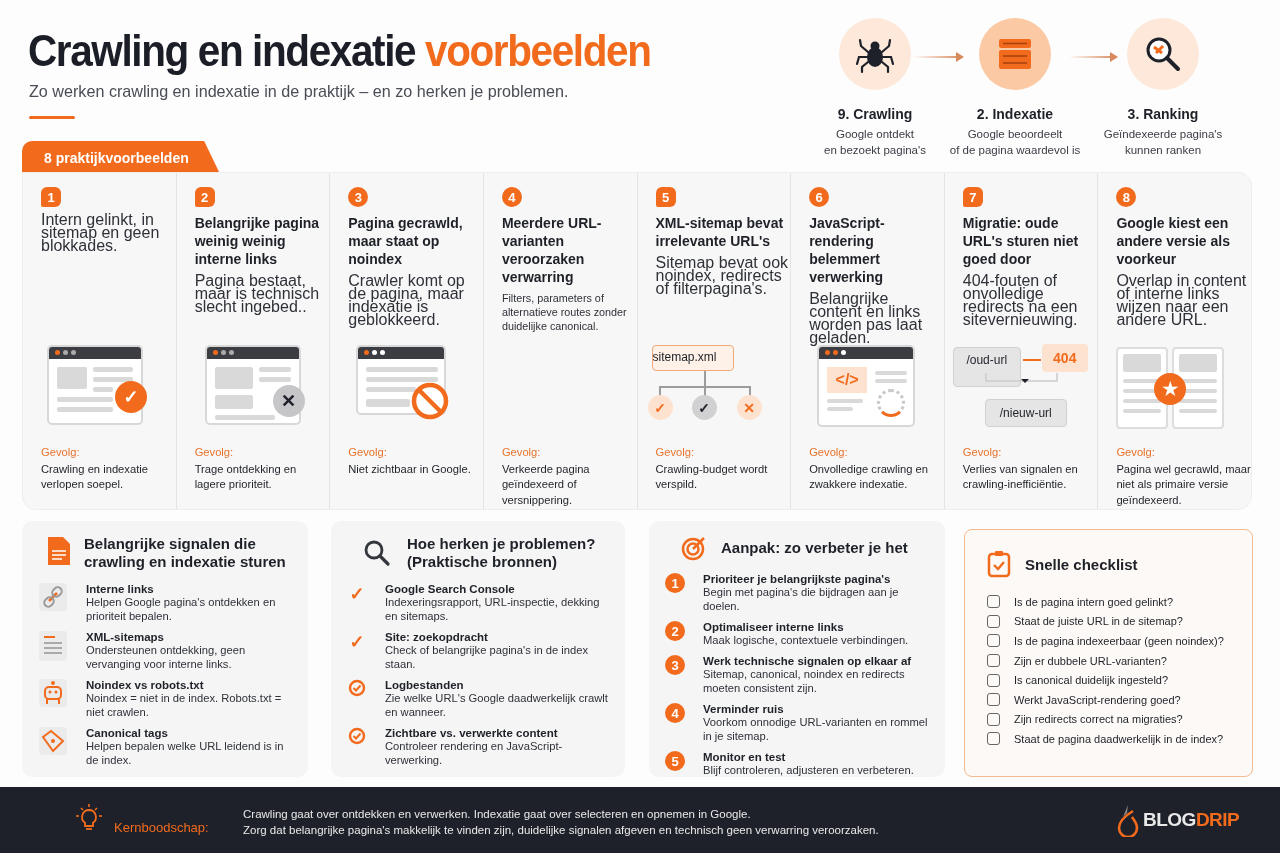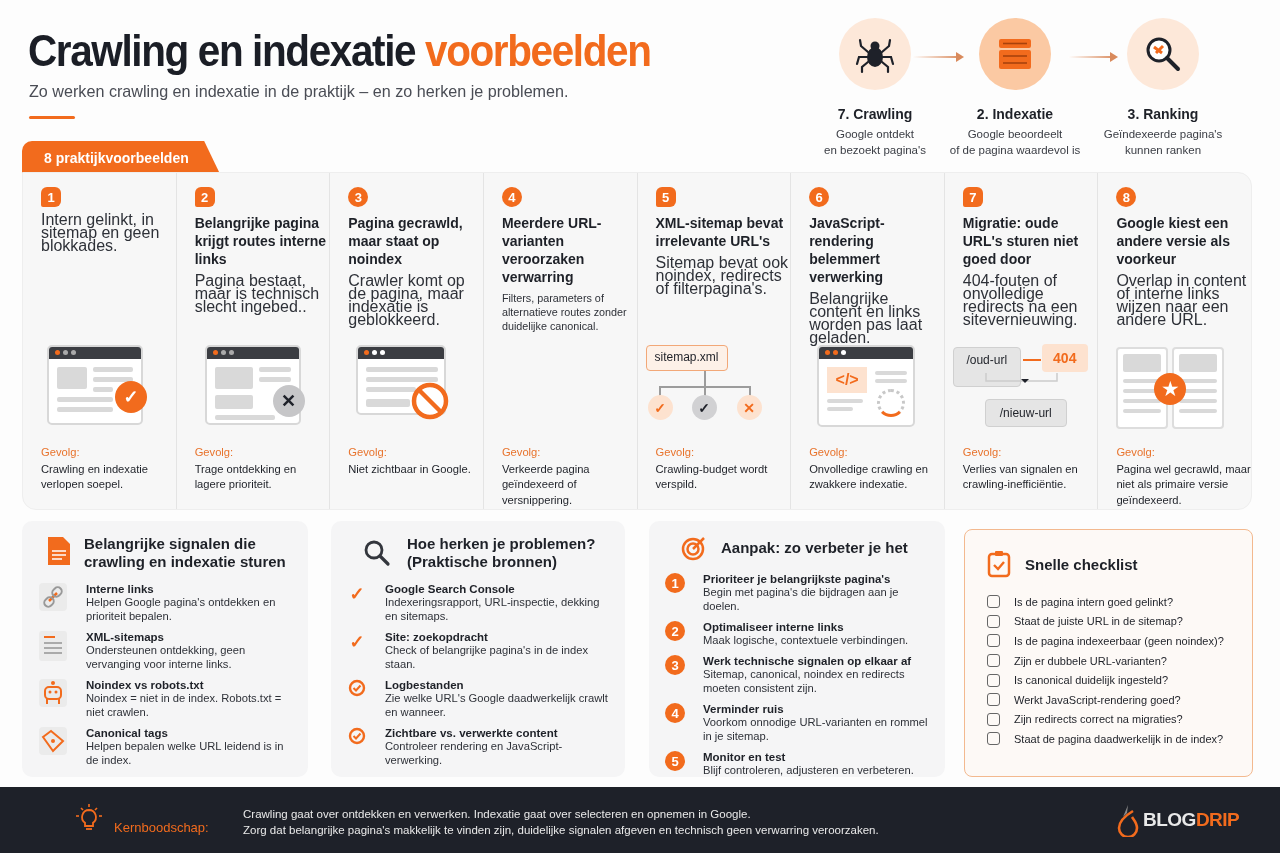--- a/index.html
+++ b/index.html
@@ -61,21 +61,21 @@
             <g stroke="#1e2129" stroke-width="2.2" fill="none" stroke-linecap="round">
               <path d="M13 18 L6 12 L5 6"></path>
               <path d="M27 18 L34 12 L35 6"></path>
               <path d="M12 23 L4 23 L2 30"></path>
               <path d="M28 23 L36 23 L38 30"></path>
               <path d="M13 28 L7 33 L7 38"></path>
               <path d="M27 28 L33 33 L33 38"></path>
             </g>
           </svg>
       </div>
-      <h3>7. Crawling</h3>
+      <h3>9. Crawling</h3>
       <p><span>Google ontdekt</span><br><span>en bezoekt pagina's</span></p>
     </div>
     <div class="arrow" style="left:112px;width:50px"></div>
     <div class="step" style="left:135px;width:160px">
       <div class="circle" style="background:#fbc9a3">
         <svg width="40" height="40" viewBox="0 0 40 40">
             <rect x="4" y="5" width="32" height="9" rx="2" fill="#f26b1d"></rect>
             <rect x="4" y="16" width="32" height="19" rx="2" fill="#f26b1d"></rect>
             <g stroke="#a8420c" stroke-width="1.6">
               <line x1="8" y1="9.5" x2="32" y2="9.5"></line>
@@ -122,21 +122,21 @@
             <div class="blk" style="left:8px;top:50px;width:56px;height:5px"></div>
             <div class="blk" style="left:8px;top:60px;width:56px;height:5px"></div>
           </div>
         <div class="badge" style="left:92px;top:42px;background:#f26b1d">✓</div>
       </div>
       <div class="cons"><span class="lbl">Gevolg:</span><span>Crawling en indexatie verlopen soepel.</span></div>
     </div>
 
     <div class="card">
       <div class="num">2</div>
-      <h4>Belangrijke pagina krijgt routes interne links</h4>
+      <h4>Belangrijke pagina weinig weinig interne links</h4>
       <div class="desc">Pagina bestaat, maar is technisch slecht ingebed..</div>
       <div class="illus">
         <div class="browser" style="left:28px">
             <div class="bar">
               <i></i>
               <i></i>
               <i></i>
             </div>
           <div class="blk" style="left:8px;top:20px;width:38px;height:22px"></div>
             <div class="blk" style="left:52px;top:20px;width:32px;height:5px"></div>
@@ -178,21 +178,21 @@
       <h4>Meerdere URL-varianten veroorzaken verwarring</h4>
       <div class="desc" style="font-size:10.8px;line-height:14px;margin-top:5px">Filters, parameters of alternatieve routes zonder duidelijke canonical.</div>
       <div class="cons"><span class="lbl">Gevolg:</span><span>Verkeerde pagina geïndexeerd of versnippering.</span></div>
     </div>
 
     <div class="card">
       <div class="num">5</div>
       <h4>XML-sitemap bevat irrelevante URL's</h4>
       <div class="desc">Sitemap bevat ook noindex, redirects of filterpagina's.</div>
       <div class="illus">
-        <div style="position:absolute;left:8px;top:6px;width:82px;height:26px;background:#fdf1e8;border:1.5px solid #f2a878;border-radius:4px;font-size:12px;text-align:center;line-height:23px">sitemap.xml</div>
+        <div style="position:absolute;left:14px;top:6px;width:82px;height:26px;background:#fdf1e8;border:1.5px solid #f2a878;border-radius:4px;font-size:12px;line-height:23px">sitemap.xml</div>
         <svg style="position:absolute;left:0;top:32px" width="150" height="30">
             <path d="M67 0 V28 M22 28 V16 H112 V28" stroke="#9c9c9c" stroke-width="2" fill="none"></path>
           </svg>
         <div class="badge" style="left:10px;top:56px;width:25px;height:25px;background:#fde2cf;color:#f26b1d;font-size:14px">✓</div>
         <div class="badge" style="left:54px;top:56px;width:25px;height:25px;background:#d1d1d3;color:#1e2129;font-size:14px">✓</div>
         <div class="badge" style="left:99px;top:56px;width:25px;height:25px;background:#fde2cf;color:#f26b1d;font-size:14px">✕</div>
       </div>
       <div class="cons"><span class="lbl">Gevolg:</span><span>Crawling-budget wordt verspild.</span></div>
     </div>
 

